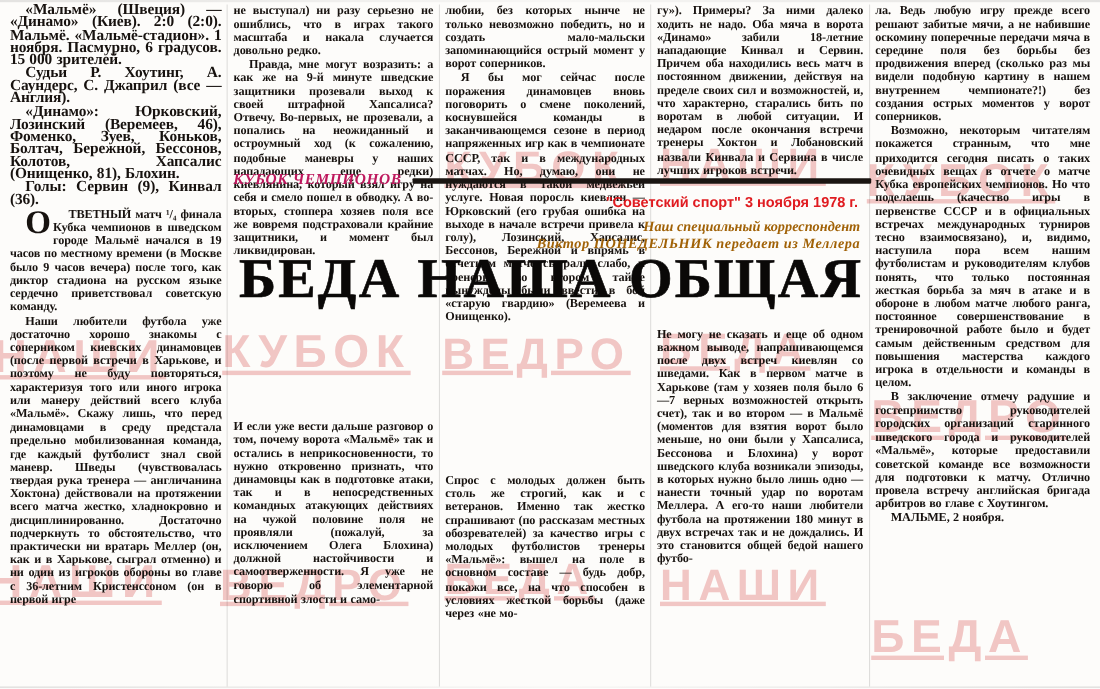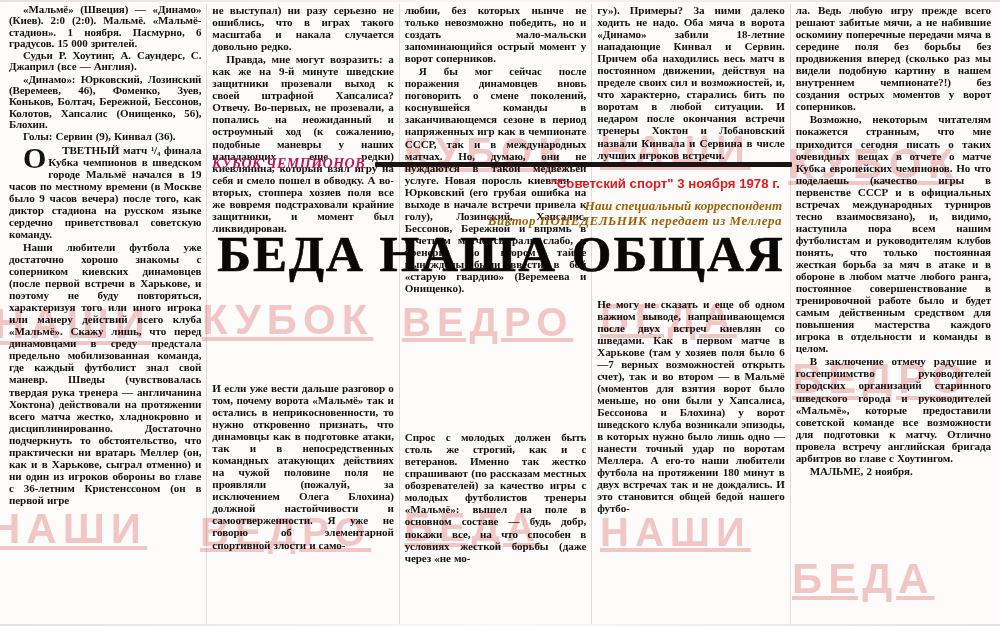--- a/index.html
+++ b/index.html
@@ -69,21 +69,21 @@
     letter-spacing: -0.1px;
     word-spacing: 0.5px;
     color: #17120f;
     -webkit-font-smoothing: none;
   }
   p.body.cont { text-indent: 0; }
   p.body + p.body { margin-top: 1px; }
 
   
   p.lineup {
-    font-size: 11px;
+    font-size: 14px;
     line-height: 11.3px;
   }
 
   
   .dropcap-para {
     position: relative;
     text-indent: 0;
   }
   .dropcap {
     float: left;
@@ -222,21 +222,21 @@
     <span class="wm" style="left:792px; top:555px;  font-size:42px;">БЕДА</span>
     <span class="wm" style="left:404px; top:130px;  font-size:40px;">КУБОК</span>
     <span class="wm" style="left:600px; top:128px;  font-size:40px;">НАШИ</span>
   </div>
 
   <div class="columns">
 
     <div class="col col-1">
       <p class="body lineup">«Мальмё» (Швеция) — «Динамо» (Киев). 2:0 (2:0). Мальмё. «Мальмё-стадион». 1 ноября. Пасмурно, 6 градусов. 15 000 зрителей.</p>
       <p class="body lineup">Судьи Р. Хоутинг, А. Саундерс, С. Джаприл (все — Англия).</p>
-      <p class="body lineup">«Динамо»: Юрковский, Лозинский (Веремеев, 46), Фоменко, Зуев, Коньков, Болтач, Бережной, Бессонов, Колотов, Хапсалис (Онищенко, 56), Блохин.</p>
+      <p class="body lineup">«Динамо»: Юрковский, Лозинский (Веремеев, 46), Фоменко, Зуев, Коньков, Болтач, Бережной, Бессонов, Колотов, Хапсалис (Онищенко, 81), Блохин.</p>
       <p class="body lineup">Голы: Сервин (9), Кинвал (36).</p>
       <p class="body dropcap-para">
         <span class="dropcap">О</span><span>ТВЕТНЫЙ матч ¹/₄ финала Кубка чемпионов в шведском городе Мальмё начался в 19 часов по местному времени (в Москве было 9 часов вечера) после того, как диктор стадиона на русском языке сердечно приветствовал советскую команду.</span>
       </p>
       <p class="body">Наши любители футбола уже достаточно хорошо знакомы с соперником киевских динамовцев (после первой встречи в Харькове, и поэтому не буду повторяться, характеризуя того или иного игрока или манеру действий всего клуба «Мальмё». Скажу лишь, что перед динамовцами в среду предстала предельно мобилизованная команда, где каждый футболист знал свой маневр. Шведы (чувствовалась твердая рука тренера — англичанина Хоктона) действовали на протяжении всего матча жестко, хладнокровно и дисциплинированно. Достаточно подчеркнуть то обстоятельство, что практически ни вратарь Меллер (он, как и в Харькове, сыграл отменно) и ни один из игроков обороны во главе с 36-летним Кристенссоном (он в первой игре</p>
     </div>
 
     <div class="col col-2">
       <p class="body cont">не выступал) ни разу серьезно не ошиблись, что в играх такого масштаба и накала случается довольно редко.</p>
       <p class="body">Правда, мне могут возразить: а как же на 9-й минуте шведские защитники прозевали выход к своей штрафной Хапсалиса? Отвечу. Во-первых, не прозевали, а попались на неожиданный и остроумный ход (к сожалению, подобные маневры у наших нападающих еще редки) киевлянина, который взял игру на себя и смело пошел в обводку. А во-вторых, стоппера хозяев поля все же вовремя подстраховали крайние защитники, и момент был ликвидирован.</p>

